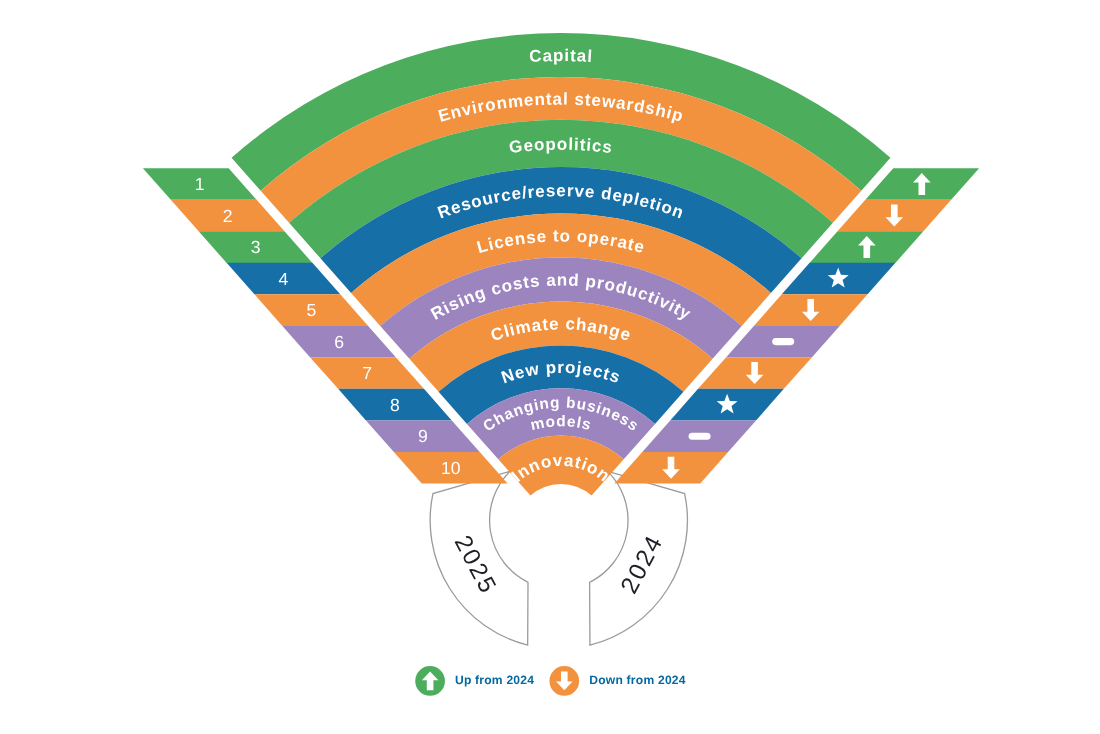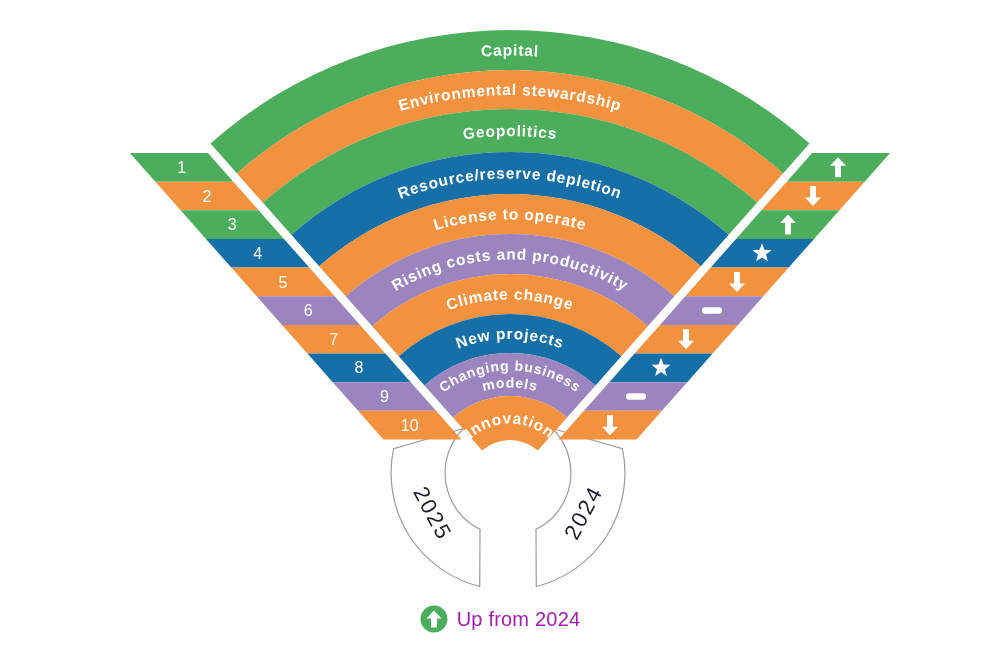--- a/index.html
+++ b/index.html
@@ -1,21 +1,21 @@
 <!DOCTYPE html>
 <html><head>
 <meta charset="utf-8">
 <style>
   html,body{margin:0;padding:0;background:#fff;}
   body{width:1000px;height:667px;font-family:"Liberation Sans",sans-serif;}
   .stage{position:relative;width:1000px;height:667px;background:#fff;overflow:hidden;}
   svg.chart{position:absolute;left:0;top:0;display:block;}
   .legend{position:absolute;top:605px;left:0;width:1000px;display:flex;justify-content:center;align-items:center;column-gap:13px;}
   .legend-item{display:flex;align-items:center;column-gap:9px;}
-  .legend-label{font-size:20px;color:#a21caf;letter-spacing:0.2px;white-space:nowrap;}
+  .legend-label{font-size:11px;color:#0369a1;letter-spacing:0.2px;white-space:nowrap;font-weight:bold;}
   svg text{font-family:"Liberation Sans",sans-serif;}
 </style>
 </head>
 <body>
 
 <div class="stage">
 
   <svg class="chart" width="1000" height="667" viewBox="0 0 1000 667">
       <g>
         <path d="M393.6 448.7 A117 117 0 0 0 479.7 586.5 L480 529.4 A63 63 0 0 1 463.5 428.5 Z" fill="#fff" stroke="#9C9C9C" stroke-width="1.2"></path>
@@ -104,17 +104,24 @@
   <div class="legend">
 
     <div class="legend-item">
       <svg width="28" height="28">
         <circle cx="14" cy="14" r="13.5" fill="#4CAE5C"></circle>
         <path d="M14 5.5 L21.5 13.5 L17 13.5 L17 22.5 L11 22.5 L11 13.5 L6.5 13.5 Z" fill="#fff"></path>
       </svg>
       <span class="legend-label">Up from 2024</span>
     </div>
 
+    <div class="legend-item">
+      <svg width="28" height="28">
+        <circle cx="14" cy="14" r="13.5" fill="#F2923E"></circle>
+        <path d="M14 22.5 L6.5 14.5 L11 14.5 L11 5.5 L17 5.5 L17 14.5 L21.5 14.5 Z" fill="#fff"></path>
+      </svg>
+      <span class="legend-label">Down from 2024</span>
+    </div>
 
 
 
   </div>
 </div>
 
 </body></html>

